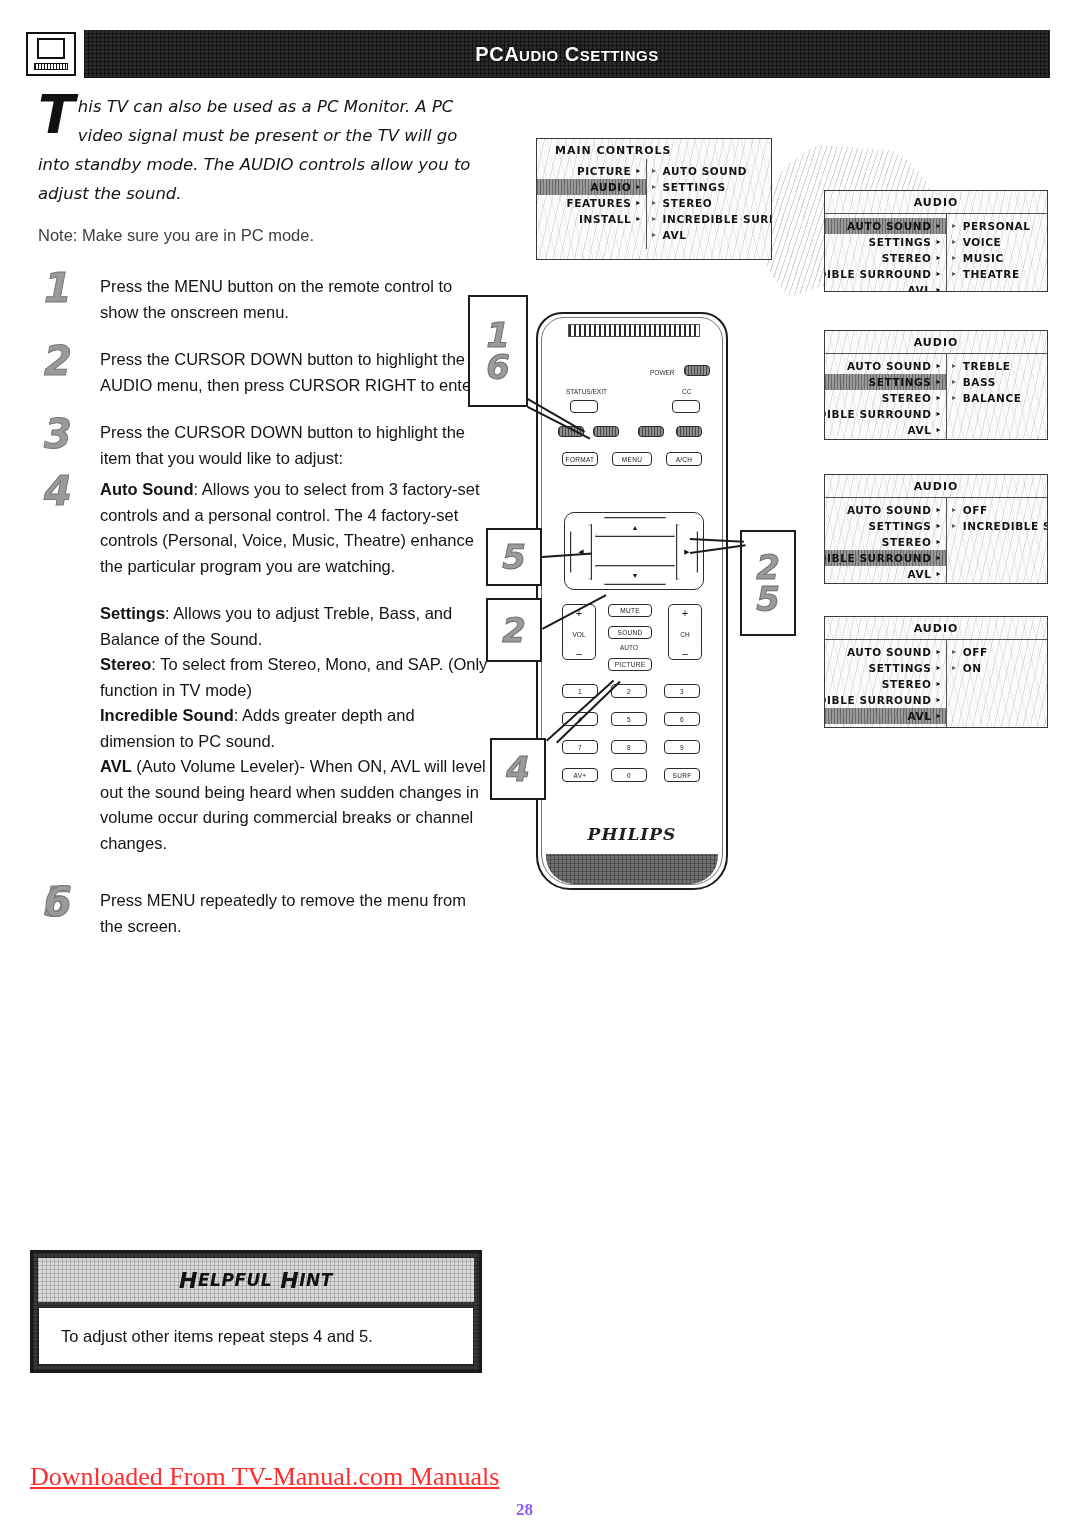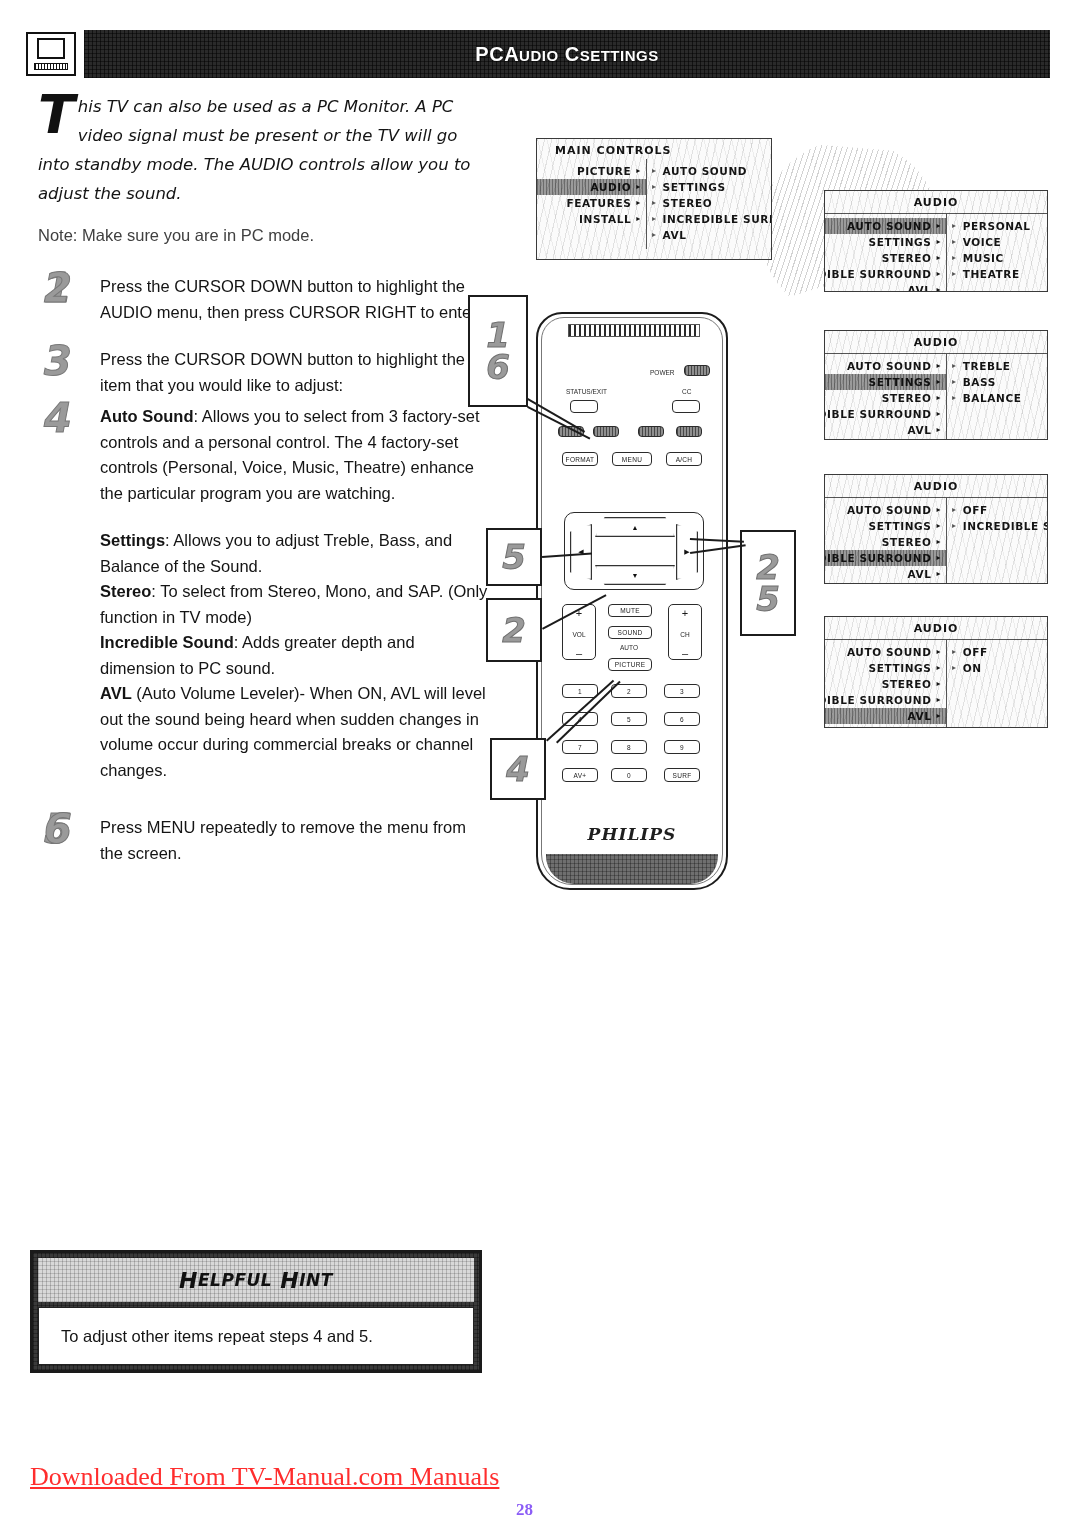--- a/index.html
+++ b/index.html
@@ -456,20 +456,21 @@
     <div class="intro">
       <span class="dropcap">T</span>
       <span>his TV can also be used as a PC Monitor. A PC video signal must be present or the TV will go into standby mode. The AUDIO controls allow you to adjust the sound.</span>
       <div class="note">Note: Make sure you are in PC mode.</div>
     </div>
 
     <div class="steps">
 
       <div class="step">
         <div class="step-num">1</div>
+        <div class="step-body">Press the MENU button on the remote control to show the onscreen menu.</div>
       </div>
 
       <div class="step">
         <div class="step-num">2</div>
         <div class="step-body">Press the CURSOR DOWN button to highlight the AUDIO menu, then press CURSOR RIGHT to enter.</div>
       </div>
 
       <div class="step" style="margin-bottom:6px;">
         <div class="step-num">3</div>
         <div class="step-body">Press the CURSOR DOWN  button to highlight the item that you  would like to adjust:</div>

